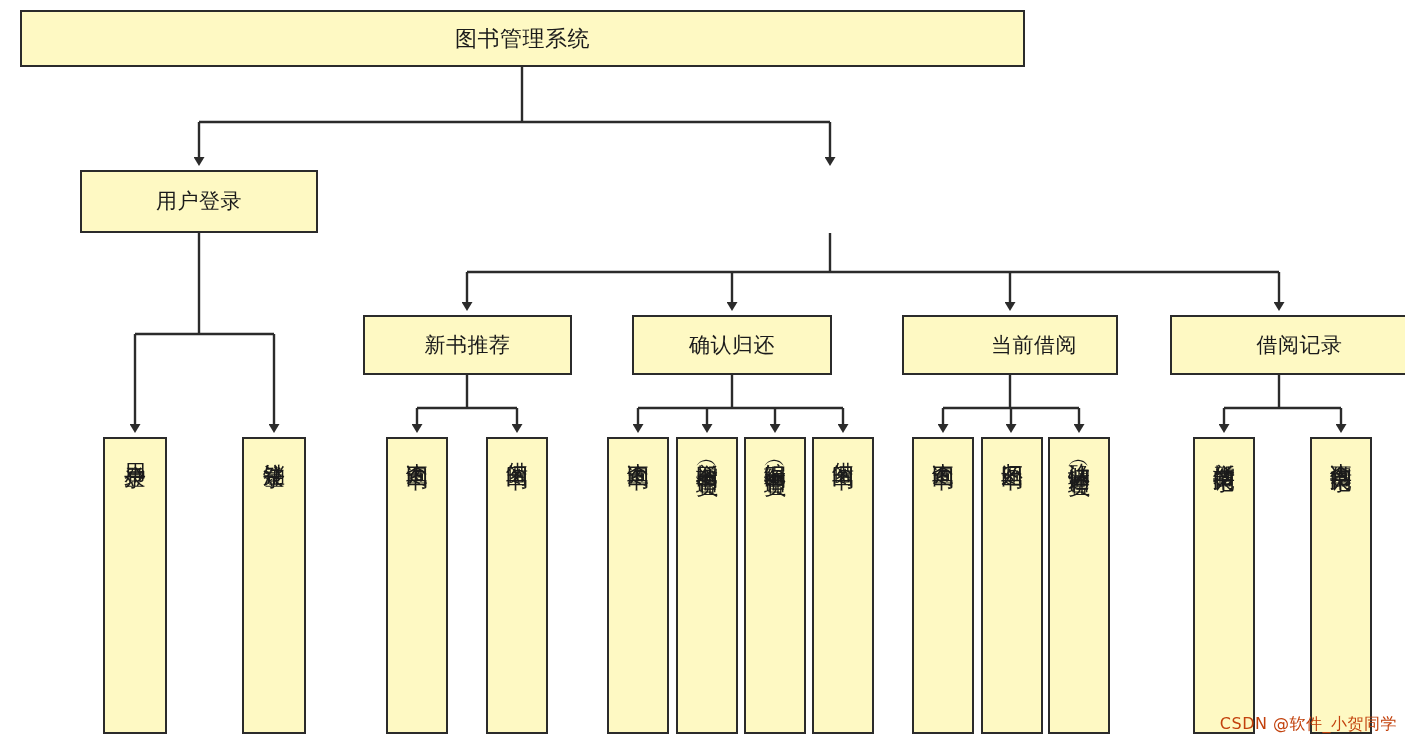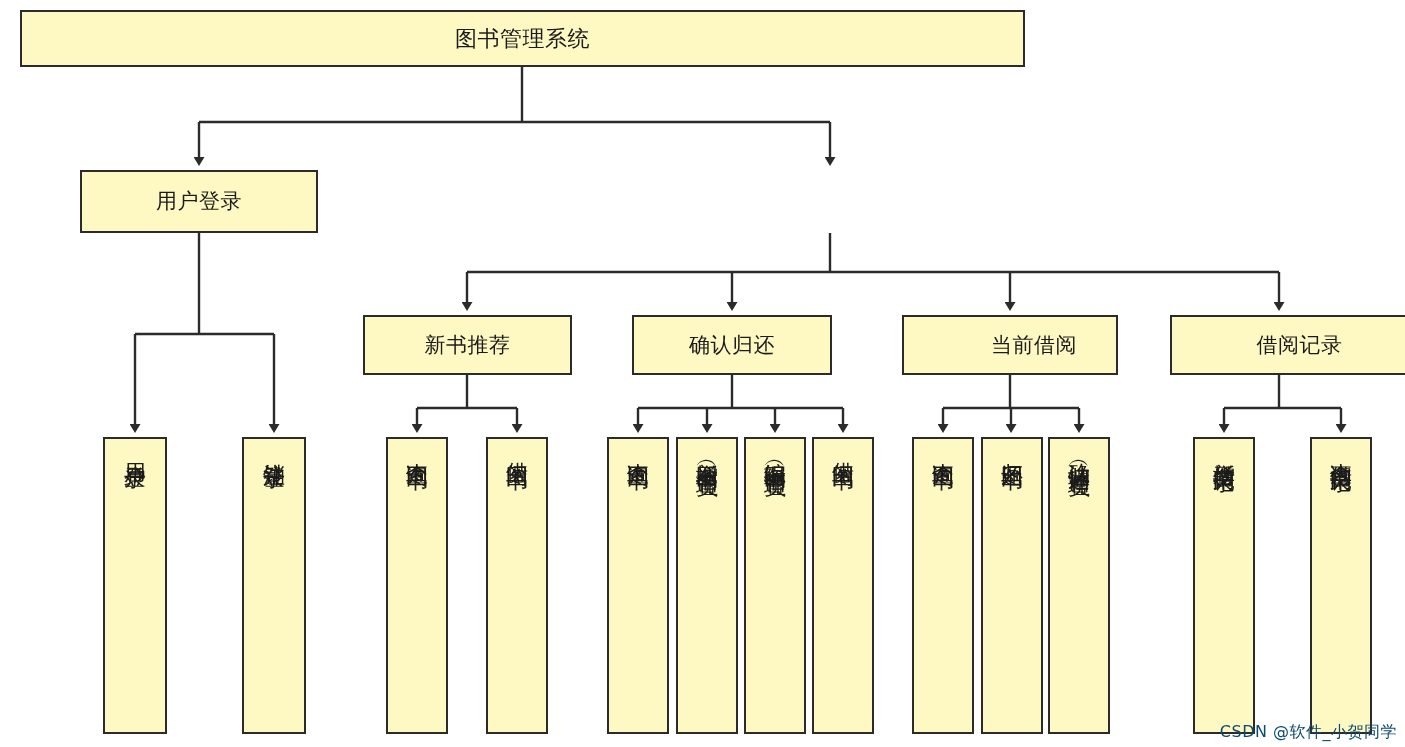--- a/index.html
+++ b/index.html
@@ -54,23 +54,23 @@
     text-orientation: upright;
     font-size: 22px;
     letter-spacing: 2px;
     line-height: 1;
     white-space: nowrap;
   }
   #node-root .label { font-size: 22px; }
   .watermark {
     position: absolute;
     right: 8px;
-    bottom: 4px;
+    bottom: 12px;
     font-size: 16px;
-    color: #0c4a6e;
+    color: #c2410c;
     white-space: nowrap;
     letter-spacing: 0.5px;
   }
 </style>
 </head>
 <body>
 
 <div id="diagram-root">
 
   <svg class="edges" viewBox="0 0 1405 747" xmlns="http://www.w3.org/2000/svg">

